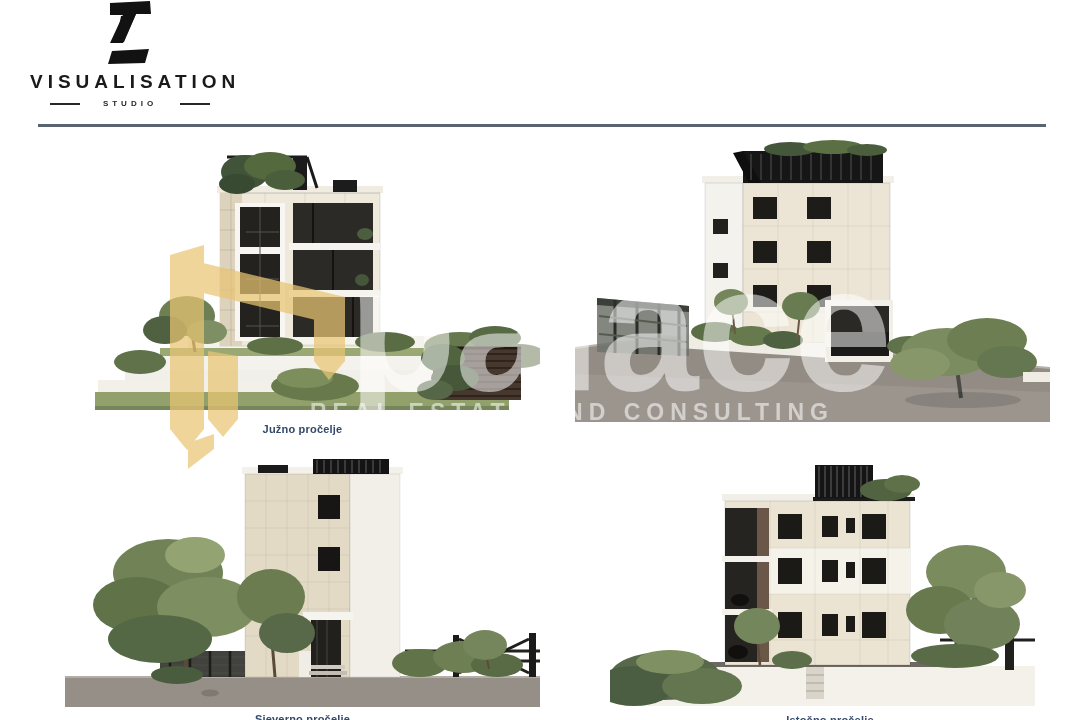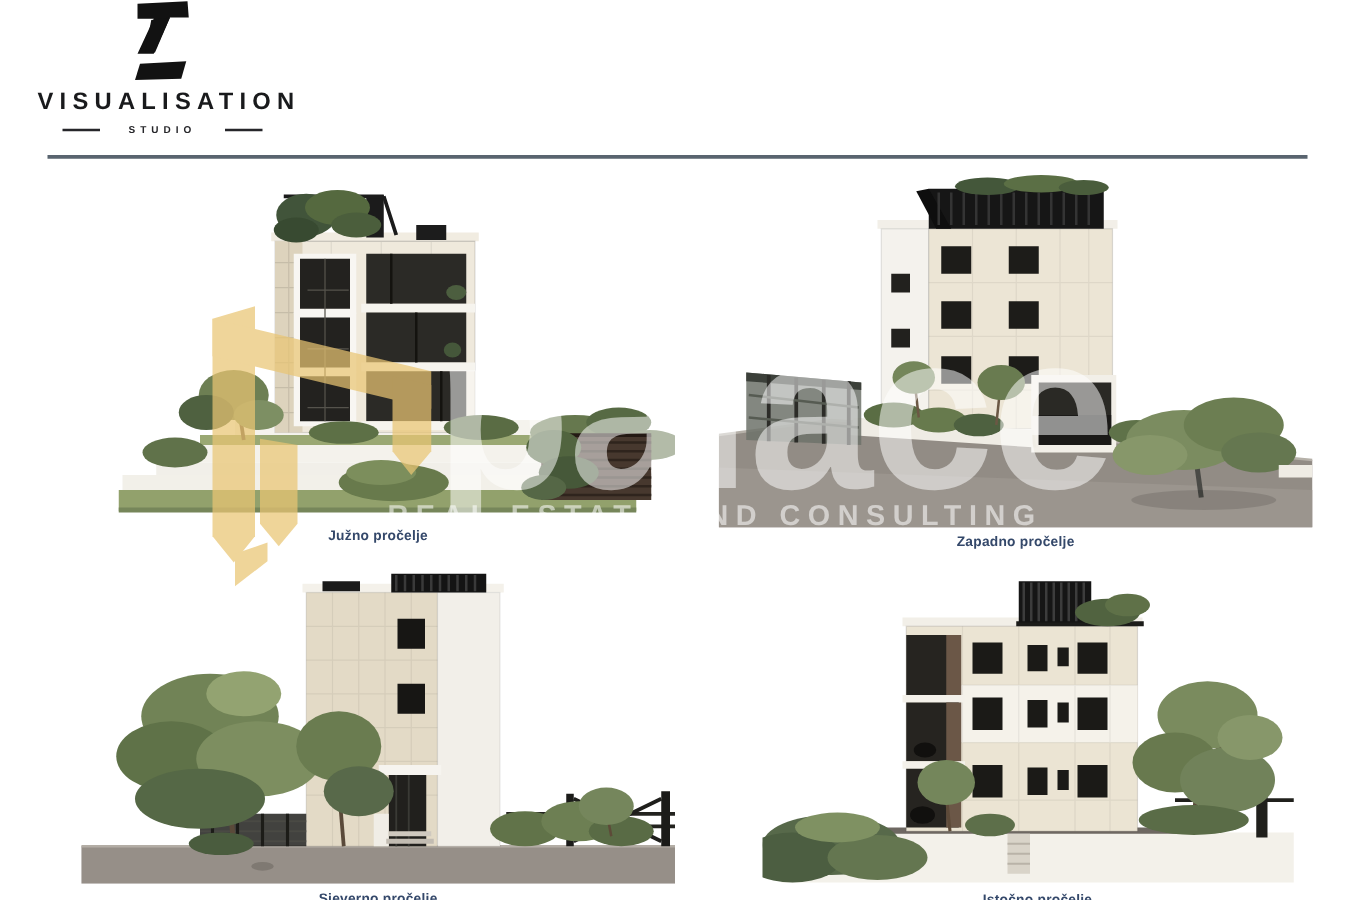--- a/index.html
+++ b/index.html
@@ -183,21 +183,20 @@
       <path d="M24,176 L112,186 M24,194 L112,202" stroke="#565b52" stroke-width="2" fill="none"></path>
 
       <path d="M386,258 L380,214 M380,214 L362,226 M380,214 L402,222" stroke="#4a4a46" stroke-width="4" fill="none"></path>
       <ellipse cx="372" cy="212" rx="46" ry="24" fill="#7b8c60"></ellipse>
       <ellipse cx="412" cy="200" rx="40" ry="22" fill="#6c7e52"></ellipse>
       <ellipse cx="345" cy="224" rx="30" ry="16" fill="#87976a"></ellipse>
       <ellipse cx="432" cy="222" rx="30" ry="16" fill="#657750"></ellipse>
       <ellipse cx="388" cy="260" rx="58" ry="8" fill="rgba(0,0,0,0.12)"></ellipse>
       <rect x="448" y="232" width="27" height="10" fill="#efece4"></rect>
     </svg>
-    <div class="figure-caption">Zapadno pročelje</div>
   </div>
 
   <div class="figure" style="left:65px; top:455px; width:475px;">
     <svg width="475" height="252" viewBox="0 0 475 252">
 
       <rect x="0" y="222" width="475" height="30" fill="#968f88"></rect>
       <path d="M0,222 H475" stroke="#b3ada5" stroke-width="2"></path>
       <ellipse cx="145" cy="238" rx="9" ry="3.5" fill="#7f7972"></ellipse>
 
       <rect x="177" y="12" width="161" height="7" fill="#f4f1ea"></rect>

